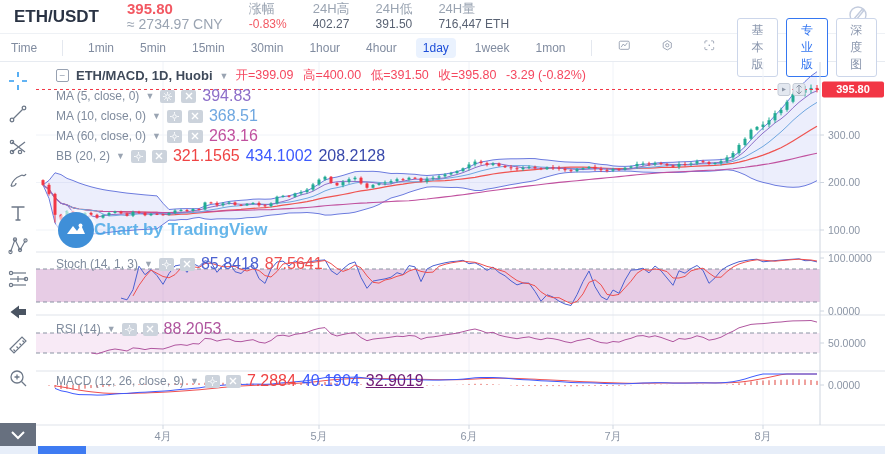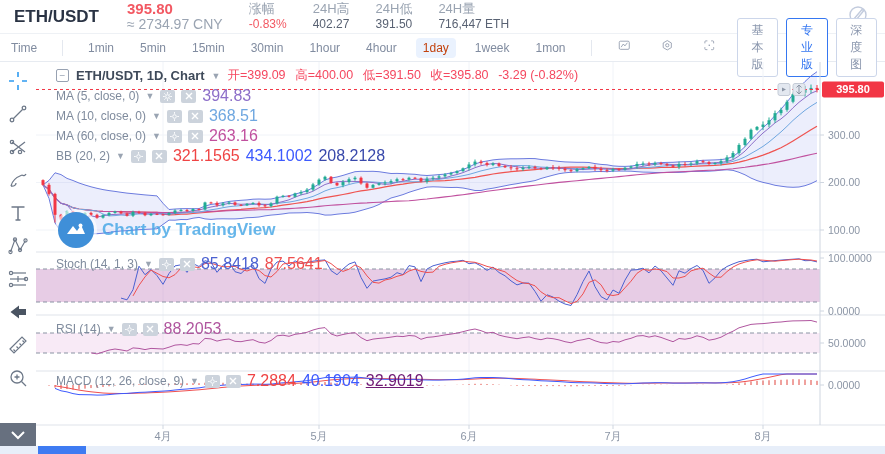--- a/index.html
+++ b/index.html
@@ -13,21 +13,21 @@
   .pricebox .px { font-size:15px; font-weight:bold; }
   .pricebox .cny { font-size:14px; color:#9aa4b2; }
   .stat { margin-left:26px; line-height:1.25; }
   .stat .lb { font-size:13px; color:#9aa4b2; }
   .stat .vl { font-size:12px; color:#596273; }
   .hdr-right { margin-left:auto; margin-right:16px; color:#c2cbdd; }
 
   
   .tb { position:absolute; top:34px; left:0; right:0; height:28px; display:flex; align-items:center; border-bottom:1px solid #e7ebf1; background:#fff; font-size:12px; color:#818ca0;gap:12px; }
   .tb .itv { padding:3px 7px; cursor:pointer; }
-  .tb .itv.on { color:#c2410c; background:#eaf2fe; border-radius:4px; }
+  .tb .itv.on { color:#1d4ed8; background:#eaf2fe; border-radius:4px; }
   .tb .sep { width:1px; height:16px; background:#e4e8ef; margin:0 6px; }
   .tb .ticon { width:17px; height:17px; margin:0 9px; color:#8b95a7; }
   .tb-right { margin-left:auto; margin-right:8px; display:flex; gap:8px; }
   .vbtn { font-size:12px; color:#8a96ad; border:1px solid #ccd6ea; border-radius:3px; padding:3px 10px; background:#fff; cursor:pointer; }
   .vbtn.on { color:#3577f1; border-color:#3577f1; }
 
   
   .rail { position:absolute; top:62px; left:0; width:36px; height:385px; background:#fff; display:flex; flex-direction:column; align-items:center; padding-top:8px; gap:11px; }
   .rail .tool { width:22px; height:22px; color:#6d7888; cursor:pointer; flex:0 0 auto; }
   .rail .tool.blue { color:#2f9bf0; }
@@ -40,21 +40,21 @@
   .legend-main { position:absolute; top:5px; left:20px; display:flex; align-items:center; gap:7px; font-size:13px; white-space:nowrap; }
   .collapse-ic { width:13px; height:13px; border:1px solid #98a2b2; border-radius:2px; color:#98a2b2; font-size:10px; line-height:11px; text-align:center; cursor:pointer; }
   .lg-title { color:#3f4a5a; font-weight:bold; cursor:pointer; }
   .caret { color:#9aa4b2; font-size:9px; cursor:pointer; }
   .ohlc span { margin-right:6px; font-size:12.5px; }
 
   .ind-row { position:absolute; left:20px; display:flex; align-items:center; gap:6px; font-size:12px; color:#7f8b9d; white-space:nowrap; height:16px; }
   .mini-btn { width:15px; height:13px; background:#ccd3dc; border-radius:2px; display:inline-flex; align-items:center; justify-content:center; cursor:pointer; color:#fff; }
   .iv { font-size:16px; }
 
-  .wm { position:absolute; top:150px; left:22px; display:flex; align-items:center; gap:8px; pointer-events:none; }
+  .wm { position:absolute; top:150px; left:22px; display:flex; align-items:center; gap:0; pointer-events:none; }
   .wm-logo { width:36px; height:36px; border-radius:50%; background:#3f8fd8; display:flex; align-items:center; justify-content:center; box-shadow:0 0 0 3px rgba(255,255,255,.6); }
   .wm-text { font-size:17px; font-weight:bold; color:rgba(64,164,229,.8); }
 
   
   .scroll { position:absolute; left:0; right:0; bottom:0; height:8px; background:#e7eef9; }
   .scroll .thumb { position:absolute; left:38px; width:48px; top:0; height:8px; background:#3e7bf2; cursor:pointer; }
 </style>
 </head>
 <body>
 
@@ -680,21 +680,21 @@
           <text x="433" y="378" fill="#8b95a5" font-size="11" font-family="&quot;Liberation Sans&quot;,sans-serif" text-anchor="middle">6月</text>
           <line x1="577" y1="363" x2="577" y2="367" stroke="#cfd6e0"></line>
           <text x="577" y="378" fill="#8b95a5" font-size="11" font-family="&quot;Liberation Sans&quot;,sans-serif" text-anchor="middle">7月</text>
           <line x1="727" y1="363" x2="727" y2="367" stroke="#cfd6e0"></line>
           <text x="727" y="378" fill="#8b95a5" font-size="11" font-family="&quot;Liberation Sans&quot;,sans-serif" text-anchor="middle">8月</text>
         </g>
       </svg>
 
     <div class="legend-main">
       <span class="collapse-ic">−</span>
-      <span class="lg-title">ETH/USDT, 1D, Chart</span>
+      <span class="lg-title">ETH/MACD, 1D, Huobi</span>
       <span class="caret">▼</span>
       <span class="ohlc" style="color:#f5475f">
         <span>开=399.09</span>
         <span>高=400.00</span>
         <span>低=391.50</span>
         <span>收=395.80</span>
         <span>-3.29 (-0.82%)</span>
       </span>
     </div>
 

